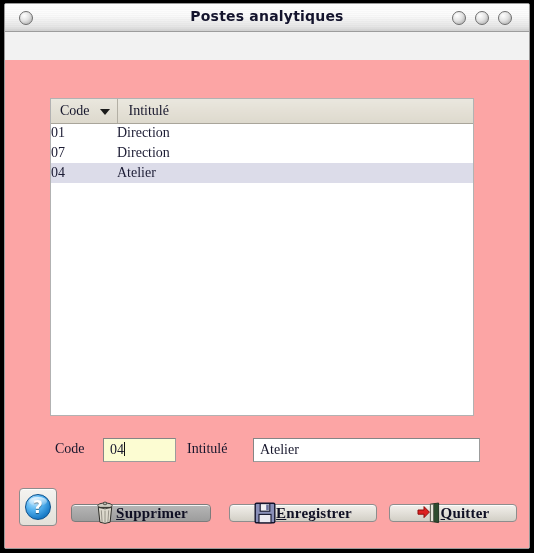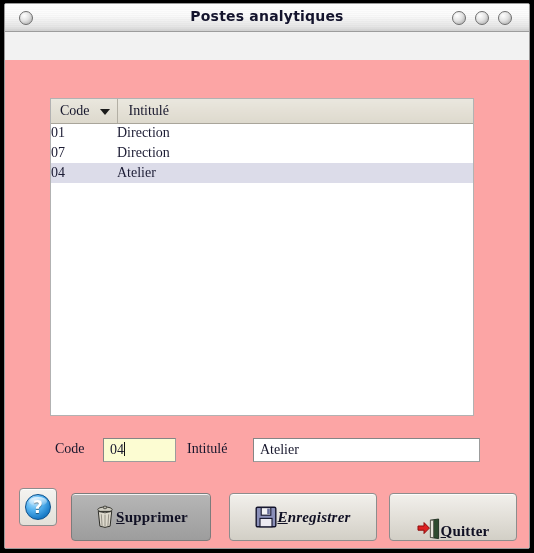--- a/index.html
+++ b/index.html
@@ -203,22 +203,22 @@
   
   .btnbar {
     position: absolute;
     left: 0;
     top: 428px;
     width: 100%;
     height: 48px;
   }
   .btn {
     position: absolute;
-    top: 5px;
-    height: 48px;
+    top: 16px;
+    height: 18px;
     box-sizing: border-box;
     border: 1px solid #8d8d8d;
     border-radius: 4px;
     background: linear-gradient(to bottom, #f2f0ec 0%, #e2dfd8 52%, #d2cfc6 100%);
     box-shadow: inset 0 1px 0 rgba(255,255,255,0.85);
     display: flex;
     align-items: center;
     justify-content: center;
     cursor: default;
     font-family: "Liberation Serif", "DejaVu Serif", serif;
@@ -240,26 +240,24 @@
   }
   .btn-delete {
     left: 66px;
     width: 140px;
     background: linear-gradient(to bottom, #b6b6b6 0%, #a8a8a8 55%, #9d9d9d 100%);
     border-color: #7c7c7c;
   }
   .btn-save {
     left: 224px;
     width: 148px;
-    font-style: italic;
   }
   .btn-quit {
     left: 384px;
     width: 128px;
-    align-items: flex-end;
   }
 
   
   .ico { display: block; flex: 0 0 auto; }
 
   
   .help-sphere {
     width: 26px; height: 26px;
     border-radius: 50%;
     background:

